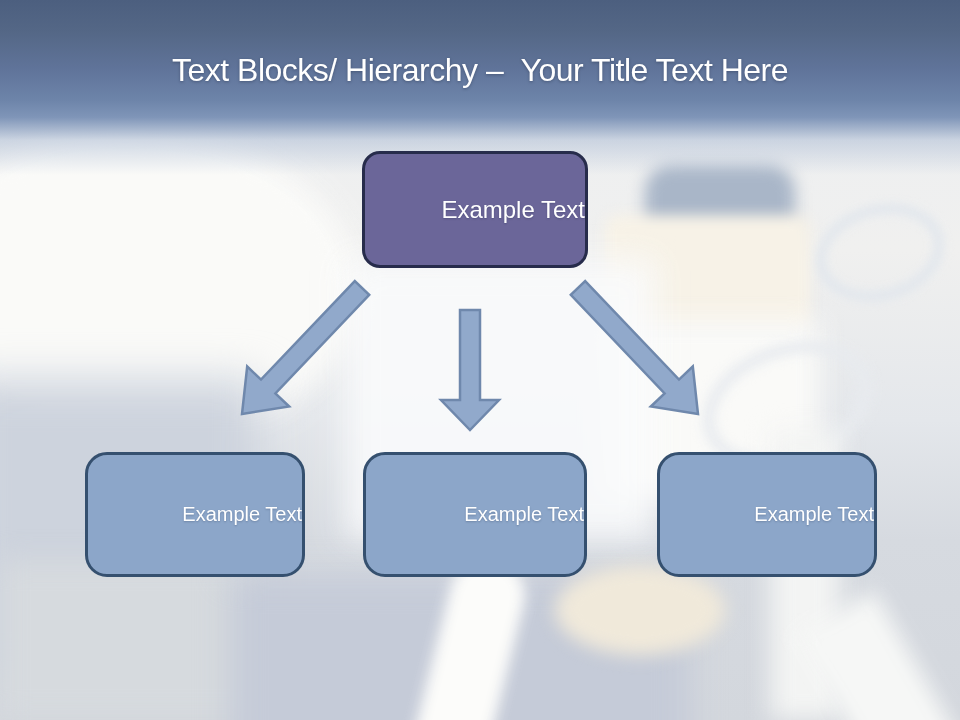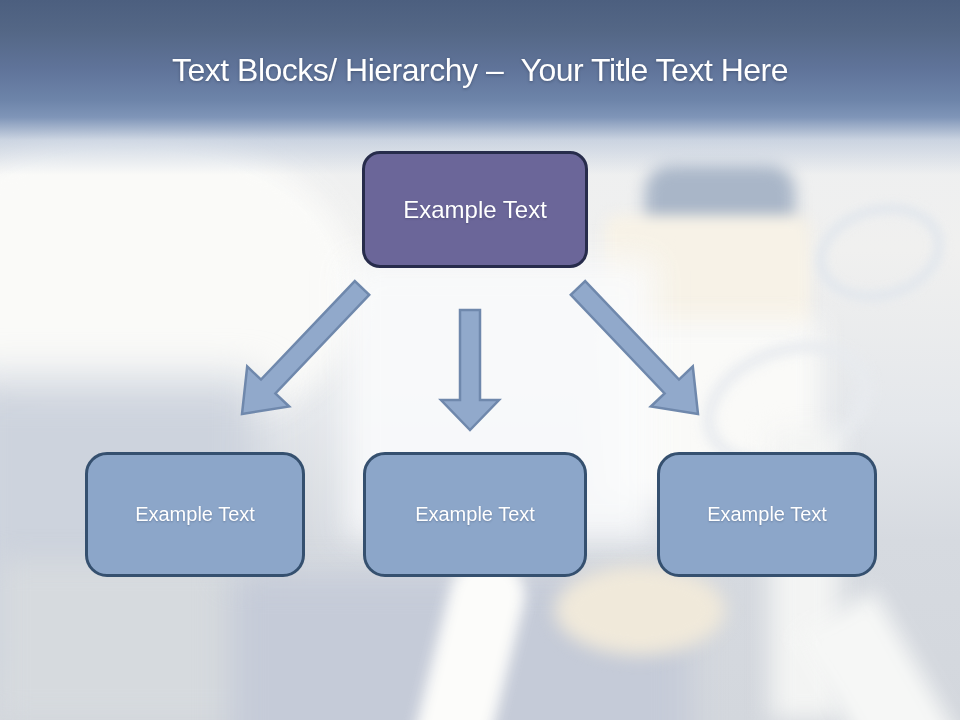--- a/index.html
+++ b/index.html
@@ -39,21 +39,21 @@
   }
   .title{
     position:absolute;left:0;top:52px;width:100%;text-align:center;
     color:var(--title-text,#fff);font-size:32px;letter-spacing:-0.5px;
     text-shadow:0 1px 3px rgba(20,30,50,.35);white-space:nowrap;
   }
   .title .bold{font-weight:400;}
   .title .regular{font-weight:400;margin-left:9px;}
   
   .tbox{
-    position:absolute;display:flex;align-items:center;justify-content:center;
+    position:absolute;display:flex;align-items:center;justify-content:flex-end;
     color:var(--box-text,#fff);text-shadow:0 1px 2px rgba(20,30,60,.25);
     box-sizing:border-box;
   }
   .tbox.root{
     left:362px;top:151px;width:226px;height:117px;border-radius:18px;
     background:var(--box-top-fill,#6b6699);border:3px solid var(--box-top-border,#272c4b);
     font-size:24px;
   }
   .tbox.child{
     background:var(--box-bottom-fill,#8ca6c9);border:3px solid var(--box-bottom-border,#35506f);

